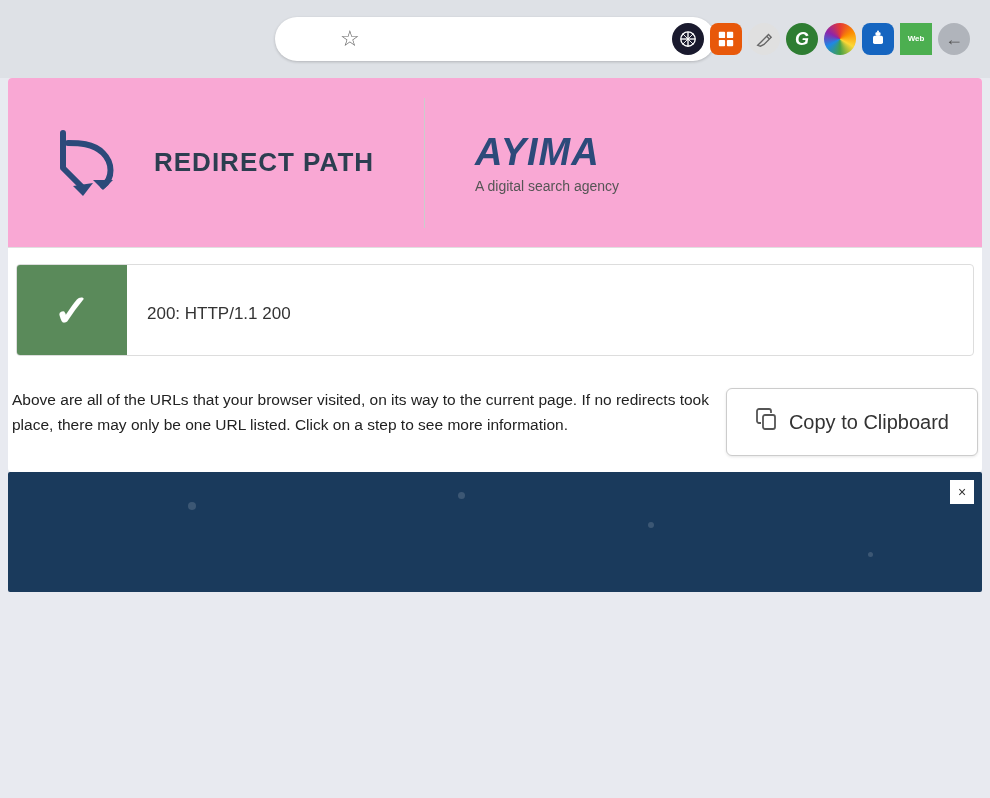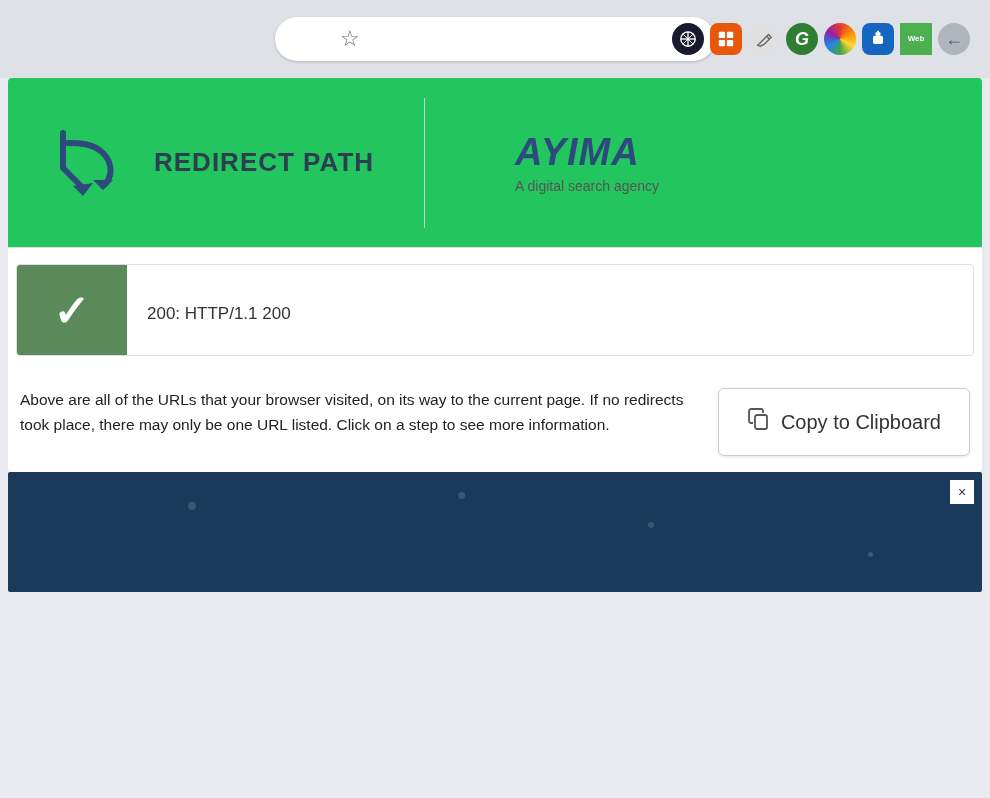--- a/index.html
+++ b/index.html
@@ -67,21 +67,21 @@
     .popup {
       background: white;
       margin: 0 8px;
       border-radius: 4px;
       overflow: hidden;
       position: relative;
     }
 
     
     .header {
-      background: #22c55e;
+      background: #f9a8d4;
       border-bottom: 1px solid #e0e0e0;
       display: flex;
       align-items: center;
       height: 170px;
       padding: 20px 40px;
     }
 
     .logo-left {
       display: flex;
       align-items: center;
@@ -100,21 +100,20 @@
       width: 1px;
       height: 130px;
       background: #ccc;
       margin: 0 50px;
     }
 
     .ayima-logo {
       display: flex;
       flex-direction: column;
       align-items: flex-start;
-      margin-left: 40px;
     }
 
     .ayima-sub {
       font-size: 14px;
       color: #555;
       margin-top: 4px;
     }
 
     
     .result-row {
@@ -159,21 +158,21 @@
     .status-text {
       color: #333;
       font-size: 17px;
       margin-top: 8px;
     }
 
     
     .bottom-section {
       display: flex;
       align-items: flex-start;
-      padding: 16px 12px;
+      padding: 16px 4px;
       gap: 16px;
     }
 
     .description {
       flex: 1;
       font-size: 15.5px;
       line-height: 1.6;
       color: #222;
     }
 

